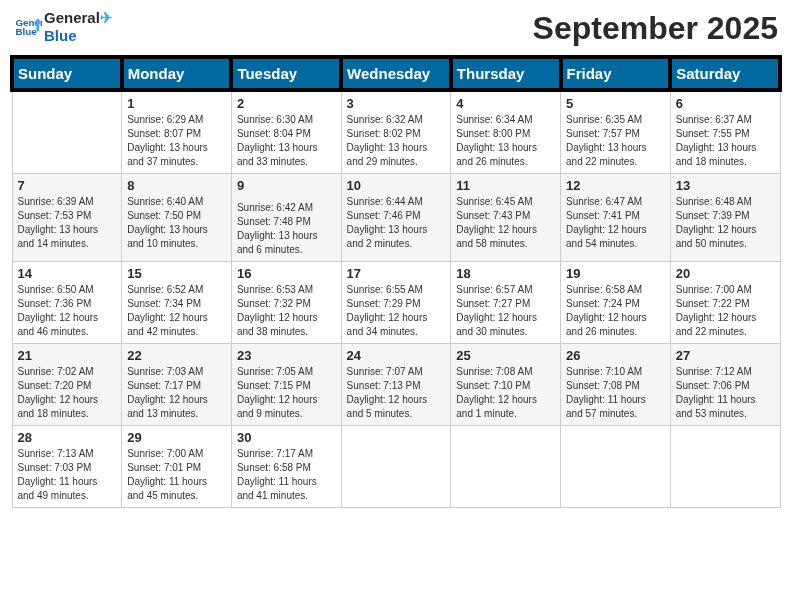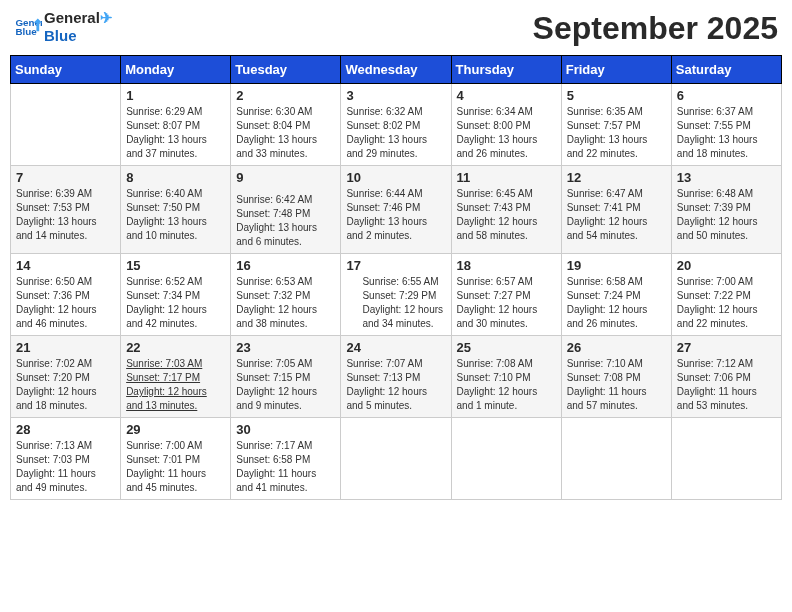--- a/index.html
+++ b/index.html
@@ -37,27 +37,27 @@
     .location-title {
       font-size: 15px;
       color: #2a2a2a;
     }
     table {
       width: 100%;
       border-collapse: collapse;
       border: 1px solid #ccc;
     }
     thead tr th {
-      background: #1d4ed8;
+      background: #0369a1;
       color: #fff;
-      font-size: 13px;
+      font-size: 15px;
       font-weight: bold;
       padding: 6px 4px;
       text-align: left;
-      border: 1px solid #000000;
+      border: 4px solid #000000;
     }
     tbody tr td {
       vertical-align: top;
       border: 1px solid #ccc;
       padding: 4px 5px;
       width: 14.28%;
       min-height: 80px;
     }
     tbody tr:nth-child(even) td {
       background: #f5f5f5;
@@ -228,21 +228,21 @@
         </td>
         <td>
           <div class="day-number">16</div>
           <div class="day-info" style="white-space: pre-line;">Sunrise: 6:53 AM
 Sunset: 7:32 PM
 Daylight: 12 hours
 and 38 minutes.</div>
         </td>
         <td>
           <div class="day-number">17</div>
-          <div class="day-info" style="white-space: pre-line; margin-left: 16px;">Sunrise: 6:55 AM
+          <div class="day-info" style="white-space: pre-line;">Sunrise: 6:55 AM
 Sunset: 7:29 PM
 Daylight: 12 hours
 and 34 minutes.</div>
         </td>
         <td>
           <div class="day-number">18</div>
           <div class="day-info" style="white-space: pre-line;">Sunrise: 6:57 AM
 Sunset: 7:27 PM
 Daylight: 12 hours
 and 30 minutes.</div>
@@ -265,21 +265,21 @@
       <tr>
         <td>
           <div class="day-number">21</div>
           <div class="day-info" style="white-space: pre-line;">Sunrise: 7:02 AM
 Sunset: 7:20 PM
 Daylight: 12 hours
 and 18 minutes.</div>
         </td>
         <td>
           <div class="day-number">22</div>
-          <div class="day-info" style="white-space: pre-line; text-decoration: underline;">Sunrise: 7:03 AM
+          <div class="day-info" style="white-space: pre-line;">Sunrise: 7:03 AM
 Sunset: 7:17 PM
 Daylight: 12 hours
 and 13 minutes.</div>
         </td>
         <td>
           <div class="day-number">23</div>
           <div class="day-info" style="white-space: pre-line;">Sunrise: 7:05 AM
 Sunset: 7:15 PM
 Daylight: 12 hours
 and 9 minutes.</div>

